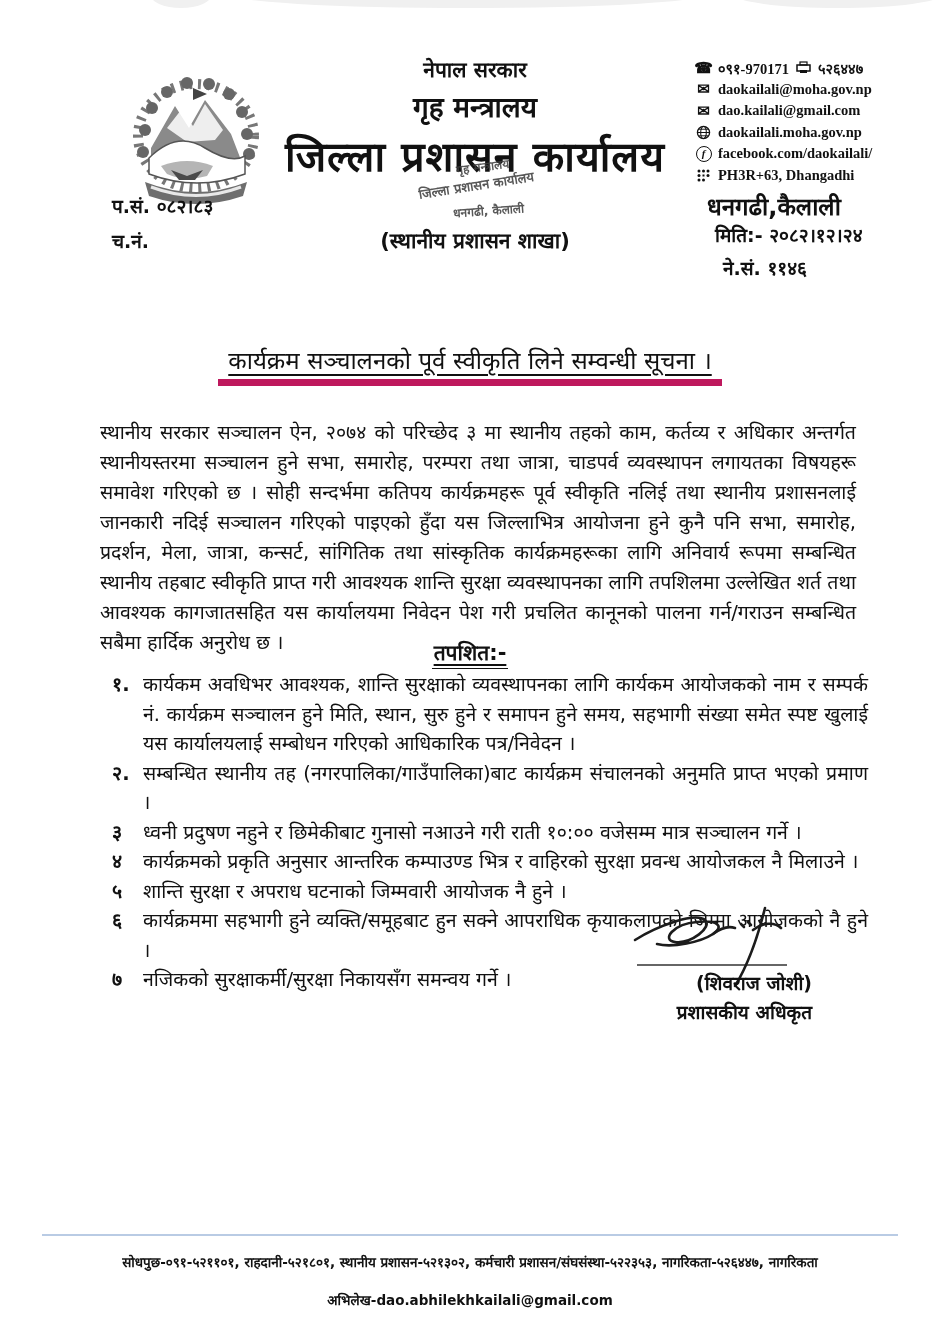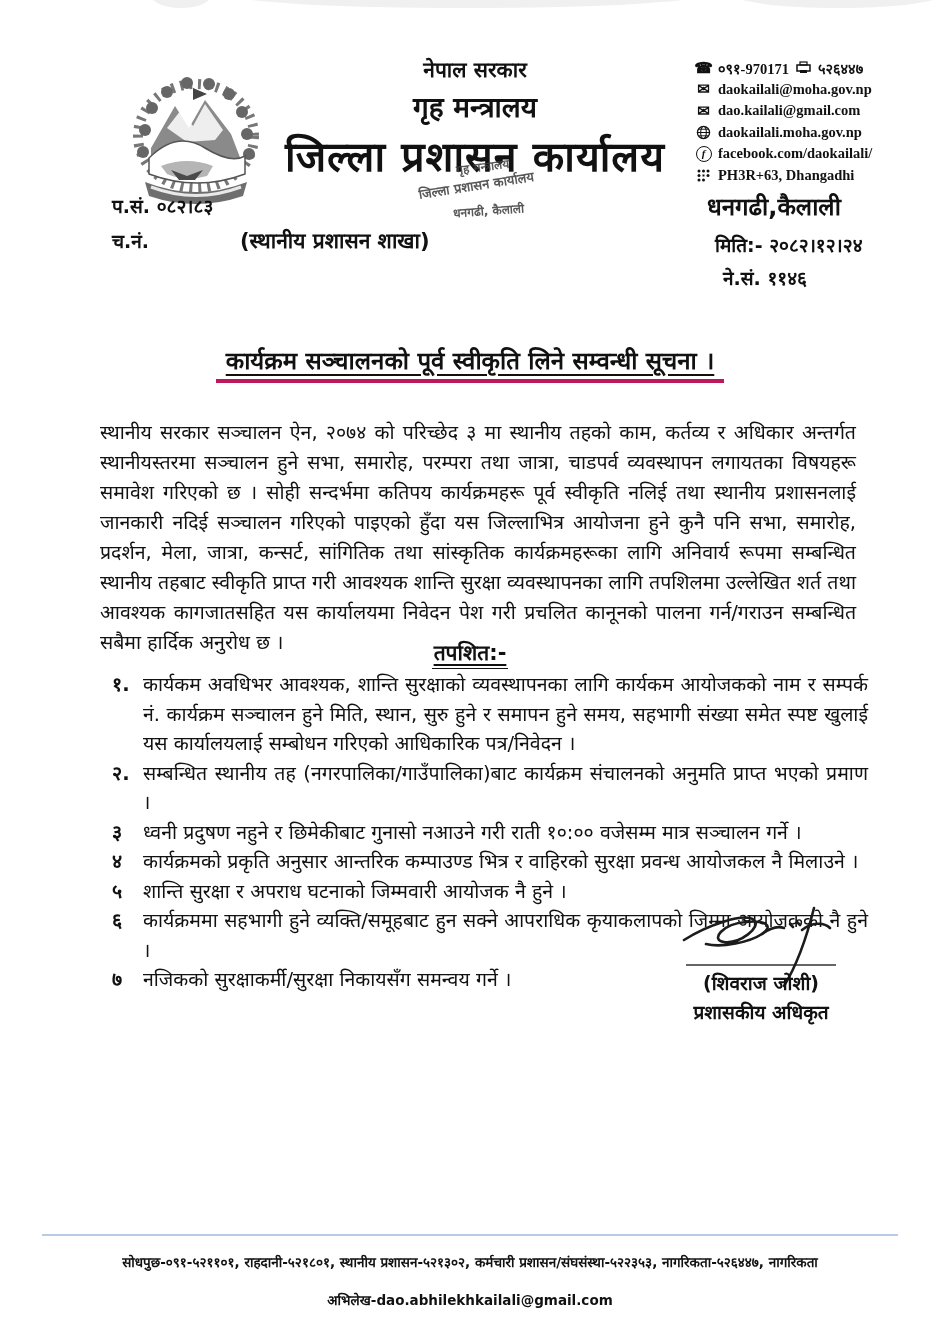--- a/index.html
+++ b/index.html
@@ -13,60 +13,60 @@
   .arc2{left:228px;width:478px;}
   .arc3{left:733px;width:210px;}
 
   
   .header{position:absolute;left:0;top:0;width:940px;height:300px;}
   .emblem{position:absolute;left:127px;top:70px;width:138px;height:148px;}
   .hdr-center{position:absolute;left:240px;top:55px;width:470px;text-align:center;}
   .gov-line{font-size:21px;font-weight:700;}
   .ministry-line{font-size:28px;font-weight:700;margin-top:4px;}
   .office-line{font-size:41px;font-weight:800;letter-spacing:1px;margin-top:2px;white-space:nowrap;}
-  .branch-line{position:absolute;left:240px;top:226px;width:470px;text-align:left;font-size:21px;font-weight:700;}
+  .branch-line{position:absolute;left:240px;top:226px;width:470px;text-align:center;font-size:21px;font-weight:700;}
   .refno{position:absolute;left:112px;top:193px;font-size:19px;font-weight:700;}
   .chno{position:absolute;left:112px;top:228px;font-size:19px;font-weight:700;}
 
   
   .stamp{position:absolute;left:398px;top:150px;width:190px;height:80px;color:#3c3c3c;opacity:.85;pointer-events:none;}
   .stamp div{position:absolute;white-space:nowrap;font-weight:700;}
   .stamp .s1{left:58px;top:8px;font-size:12px;transform:rotate(-7deg);}
   .stamp .s2{left:20px;top:26px;font-size:13px;transform:rotate(-9deg);}
   .stamp .s3{left:55px;top:52px;font-size:12px;transform:rotate(-4deg);}
 
   
   .contact{position:absolute;left:695px;top:57px;width:242px;}
   .c-row{display:flex;align-items:center;gap:6px;height:21.5px;
          font-family:"Liberation Serif","DejaVu Serif",serif;font-weight:700;font-size:14.5px;white-space:nowrap;}
   .c-ico{display:inline-flex;width:17px;justify-content:center;align-items:center;font-size:15px;flex:0 0 17px;}
   .fb-circle{width:14px;height:14px;border:1.4px solid #111;border-radius:50%;display:inline-flex;align-items:center;justify-content:center;
              font-family:"Liberation Serif",serif;font-style:italic;font-size:11px;font-weight:700;line-height:1;}
   .city-line{font-size:24px;font-weight:800;margin-top:3px;margin-left:12px;white-space:nowrap;}
-  .date-line{font-size:19px;font-weight:700;margin-top:10px;margin-left:20px;}
+  .date-line{font-size:19px;font-weight:700;margin-top:0;margin-left:20px;}
   .nesan-line{font-size:19px;font-weight:700;margin-top:7px;margin-left:28px;}
 
   
   .title-wrap{position:absolute;left:0;top:343px;width:940px;text-align:center;}
-  .title-text{display:inline-block;font-size:24px;font-weight:700;
+  .title-text{display:inline-block;font-size:24px;font-weight:400;
               text-decoration:underline;text-underline-offset:5px;text-decoration-thickness:2px;
-              border-bottom:4px solid #be185d;padding:0 10px 3px 10px;}
+              border-bottom:7px solid #be185d;padding:0 10px 3px 10px;}
   .body-par{position:absolute;left:100px;top:418px;width:756px;font-size:19.5px;line-height:30px;
             text-align:justify;font-weight:500;}
   .tapasil{position:absolute;left:0;top:638px;width:940px;text-align:center;}
   .tapasil span{display:inline-block;font-size:21px;font-weight:800;
                 text-decoration:underline;text-underline-offset:4px;text-decoration-thickness:2px;
                 border-bottom:1.5px solid #111;padding:0 2px 2px 2px;}
   .list{position:absolute;left:112px;top:670px;width:756px;}
   .li-row{display:flex;font-size:19.5px;line-height:29.5px;font-weight:500;}
   .li-num{flex:0 0 31px;font-weight:600;}
   .li-text{flex:1;text-align:justify;}
 
   
-  .sig-block{position:absolute;left:661px;top:898px;width:200px;text-align:center;}
+  .sig-block{position:absolute;left:612px;top:898px;width:200px;text-align:right;}
   .sig-svg{display:block;margin:0 auto;}
   .sig-rule{width:150px;height:2px;background:#666;margin:-26px auto 4px auto;}
   .sig-name{font-size:19px;font-weight:700;}
   .sig-title{font-size:19px;font-weight:700;margin-top:3px;}
 
   
   .footer{position:absolute;left:42px;bottom:24px;width:856px;border-top:2.5px solid #b9cbe4;
           padding-top:17px;text-align:center;}
   .f1{font-size:13.5px;font-weight:700;white-space:nowrap;}
   .f2{font-size:13.5px;font-weight:600;margin-top:20px;}

